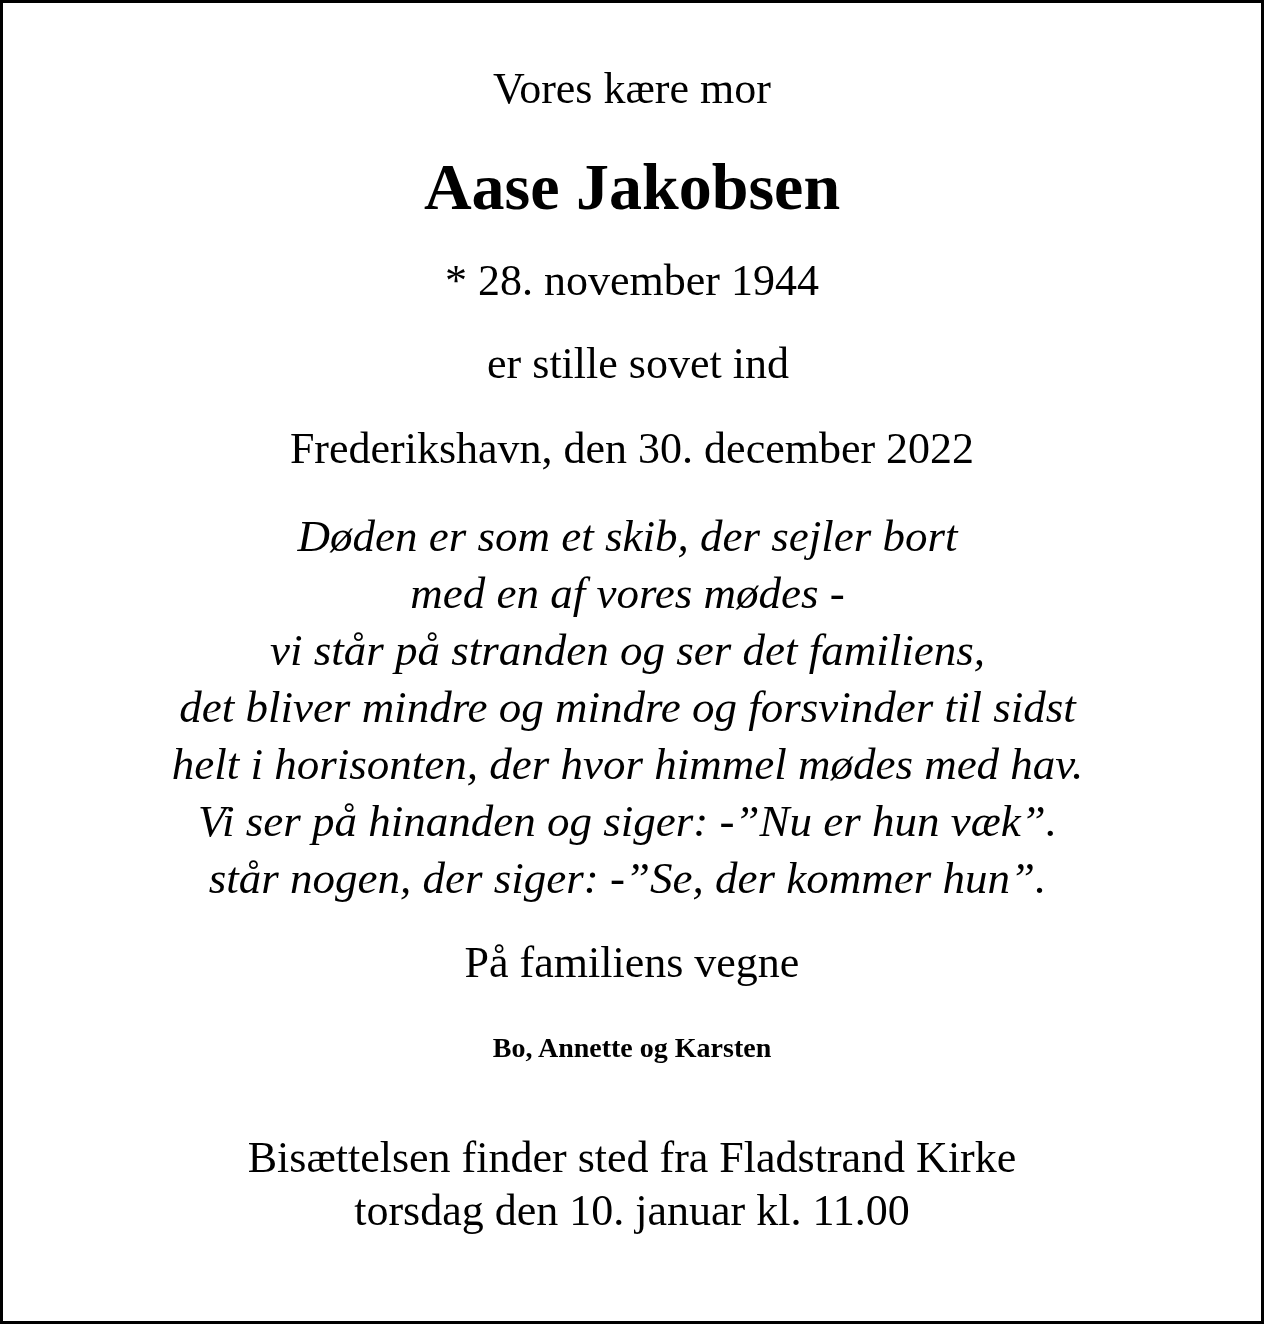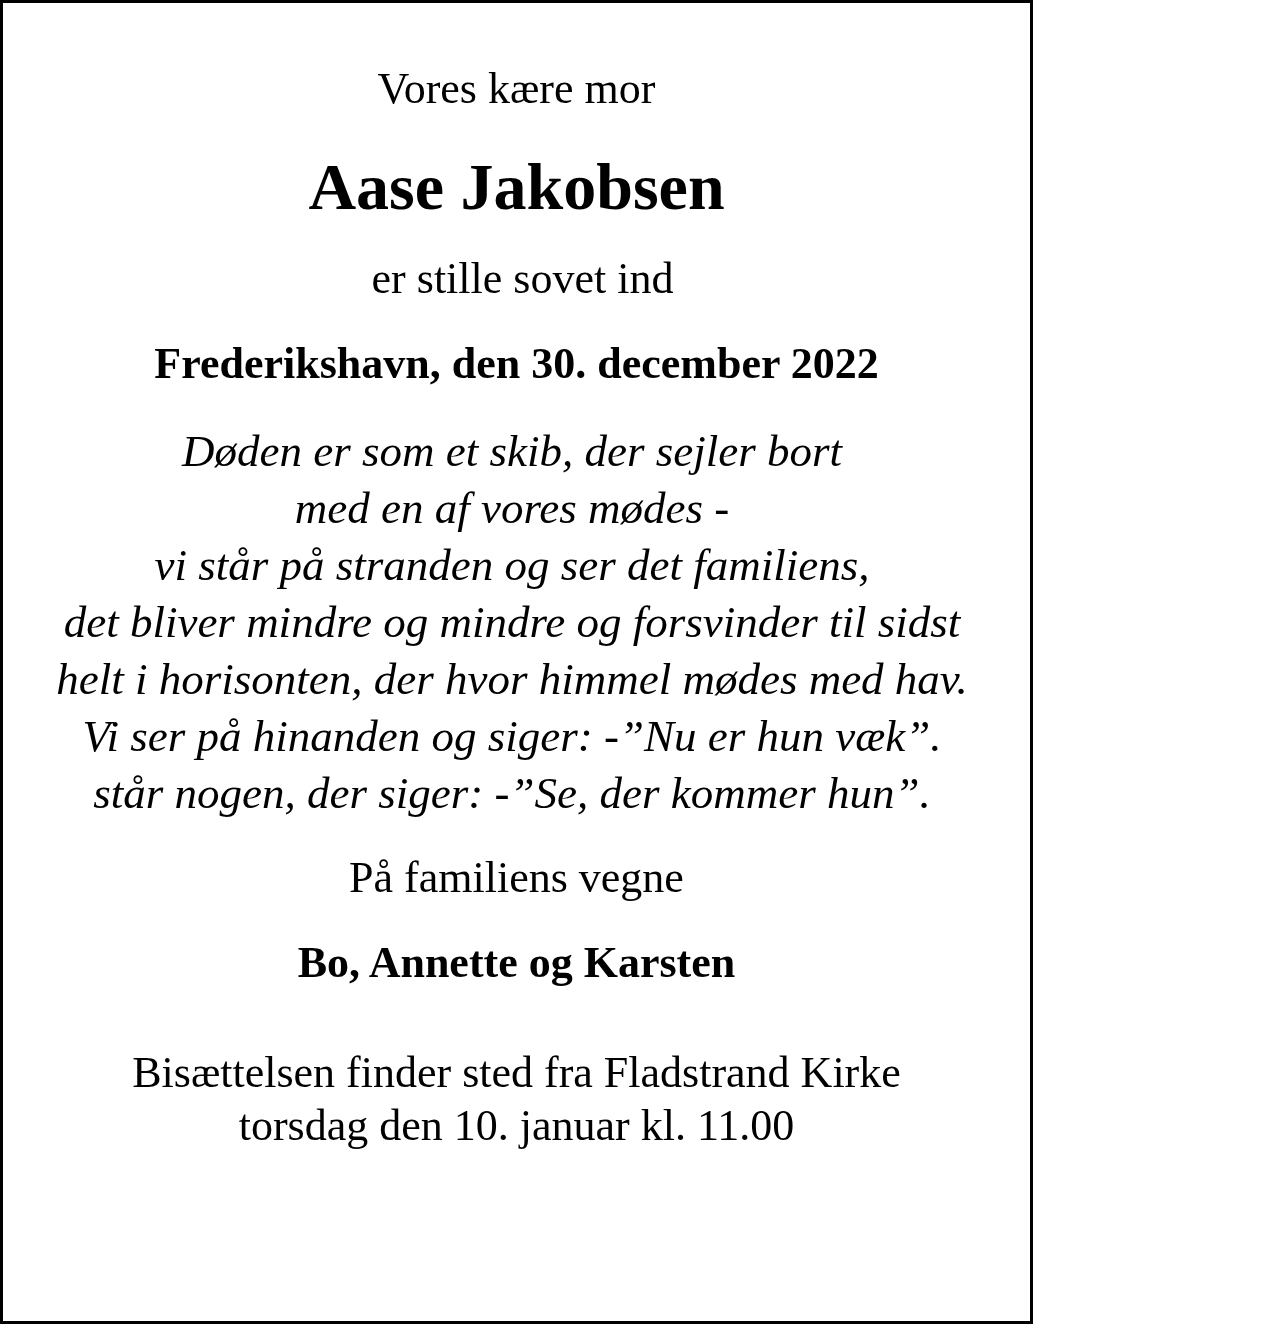--- a/index.html
+++ b/index.html
@@ -1,21 +1,21 @@
 <!DOCTYPE html>
 <html><head>
 <meta charset="utf-8">
 <style>
   html, body {
     margin: 0;
     padding: 0;
     background: #ffffff;
   }
   .page {
-    width: 1033px;
+    width: 1264px;
     height: 1324px;
     box-sizing: border-box;
     border: 3px solid #000000;
     background: #ffffff;
     color: #000000;
     text-align: center;
     font-family: "Liberation Serif", "DejaVu Serif", serif;
     overflow: hidden;
   }
   .preamble {
@@ -36,54 +36,54 @@
   }
   .passing-line {
     font-size: 44px;
     line-height: 55px;
     margin: 28px 0 0 12px;
   }
   .place-date-line {
     font-size: 44px;
     line-height: 55px;
     margin: 30px 0 0 0;
-    font-weight: bold;
   }
   .poem {
     font-size: 45px;
     line-height: 57px;
     font-style: italic;
     margin: 32px 9px 0 0;
   }
   .on-behalf-line {
     font-size: 44px;
     line-height: 55px;
     margin: 28px 0 8px 0;
   }
   .family-names {
-    font-size: 44px;
+    font-size: 28px;
     line-height: 55px;
     font-weight: bold;
     margin: 30px 0 0 0;
   }
   .ceremony {
     font-size: 44px;
     line-height: 53px;
     margin: 56px 0 0 0;
   }
 </style>
 </head>
 <body>
 
 <div class="page">
 
   <div class="preamble">Vores kære mor</div>
 
   <div class="deceased-name">Aase Jakobsen</div>
 
+  <div class="birth-line">* 28. november 1944</div>
 
   <div class="passing-line">er stille sovet ind</div>
 
   <div class="place-date-line">Frederikshavn, den 30. december 2022</div>
 
   <div class="poem">
     <div>Døden er som et skib, der sejler bort</div>
     <div>med en af vores mødes -</div>
     <div>vi står på stranden og ser det familiens,</div>
     <div>det bliver mindre og mindre og forsvinder til sidst</div>

